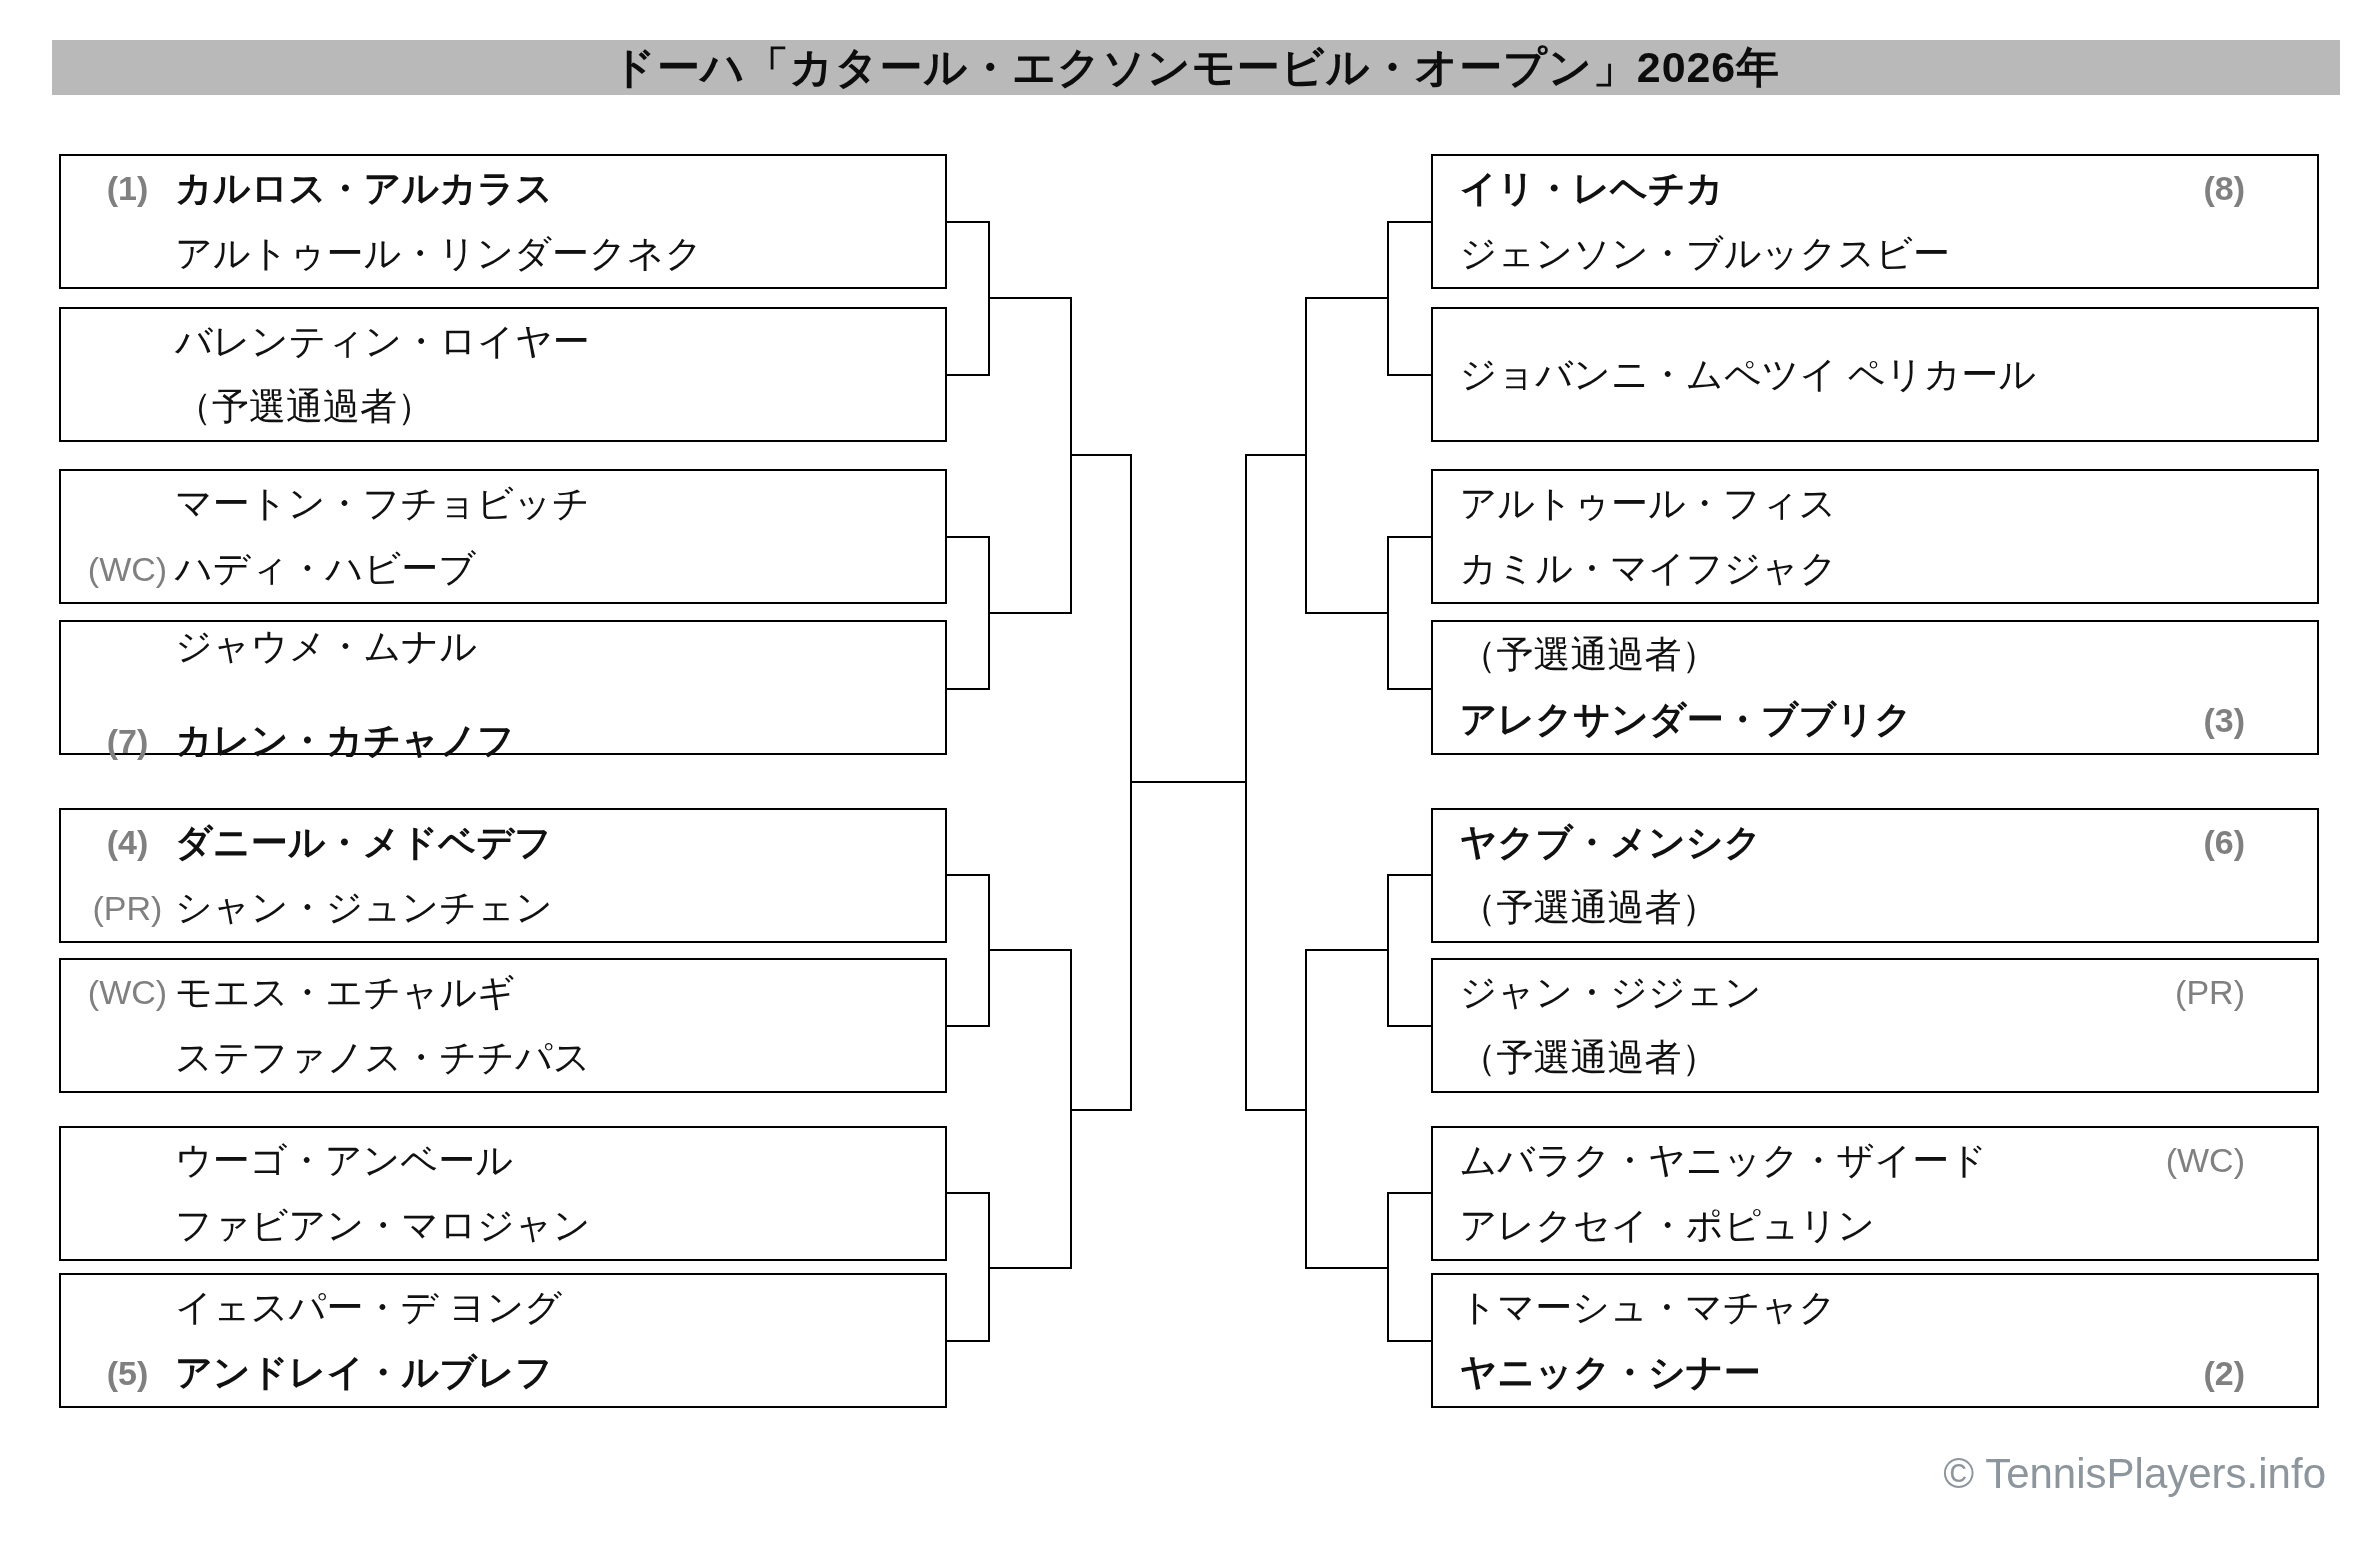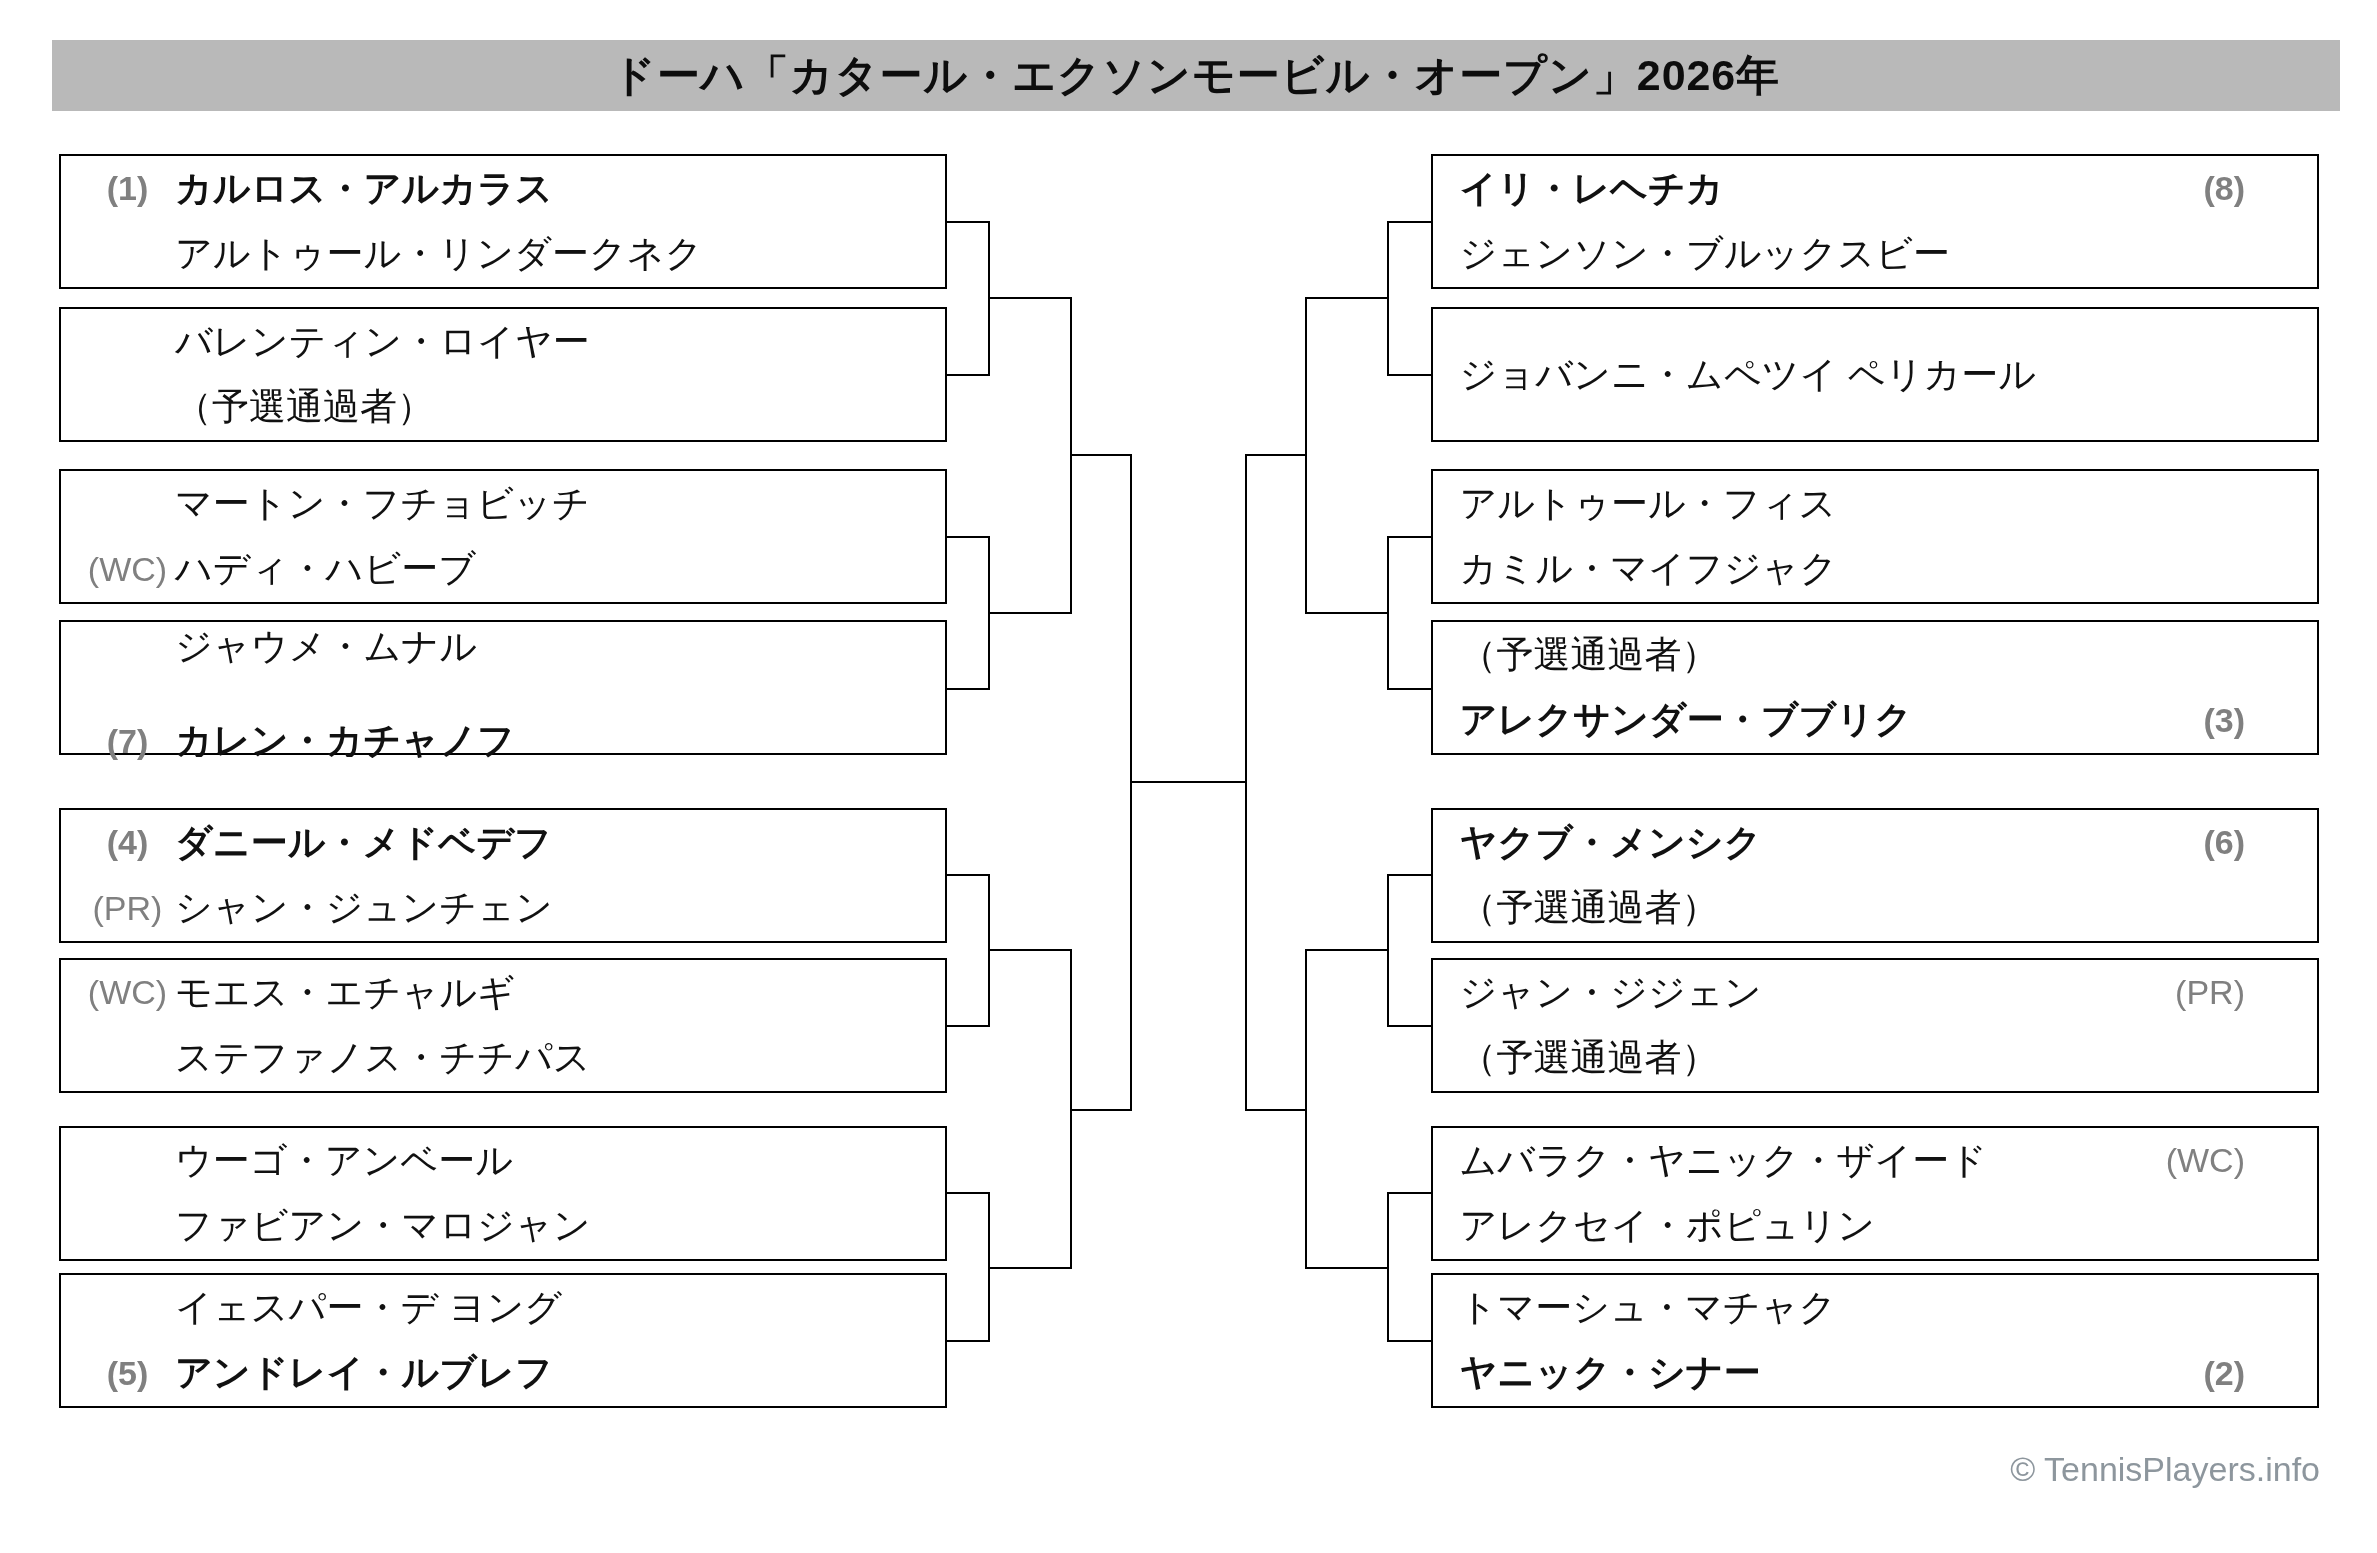--- a/index.html
+++ b/index.html
@@ -9,21 +9,21 @@
     --bar:#b9b9b9;
     --footer:#8d969d;
   }
   html,body{margin:0;padding:0;}
   body{
     width:2377px;height:1554px;position:relative;background:#ffffff;
     font-family:"Liberation Sans","DejaVu Sans",sans-serif;
     color:var(--text);overflow:hidden;
   }
   .titlebar{
-    position:absolute;left:52px;top:40px;width:2288px;height:71px;
+    position:absolute;left:52px;top:40px;width:2288px;height:55px;
     background:var(--bar);
     display:flex;align-items:center;justify-content:center;
   }
   .titlebar span{
     font-size:43px;font-weight:bold;color:#0d0d0d;letter-spacing:0.9px;white-space:nowrap;
   }
   .match{
     position:absolute;width:888px;height:135px;
     border:2.8px solid var(--line);box-sizing:border-box;
     display:flex;flex-direction:column;background:#fff;
@@ -39,22 +39,22 @@
   .match.left .seed{width:95px;flex:0 0 95px;text-align:center;}
   .match.right .seed{text-align:right;margin-left:19px;}
   .seed.num{font-weight:bold;}
   .pname{font-size:37px;color:var(--text);}
   .pname.bold{font-weight:bold;}
   .conn{position:absolute;box-sizing:border-box;}
   .conn.el{border:2.8px solid var(--line);border-left:none;}
   .conn.er{border:2.8px solid var(--line);border-right:none;}
   .conn.hl{border-top:2.8px solid var(--line);}
   .footer{
-    position:absolute;right:57px;top:1450px;
-    font-size:34px;color:var(--footer);white-space:nowrap;
+    position:absolute;right:51px;top:1450px;
+    font-size:42px;color:var(--footer);white-space:nowrap;
   }
 </style>
 </head>
 <body>
 
 <div class="titlebar">
   <span>ドーハ「カタール・エクソンモービル・オープン」2026年</span>
 </div>
 
 <div id="bracket">

